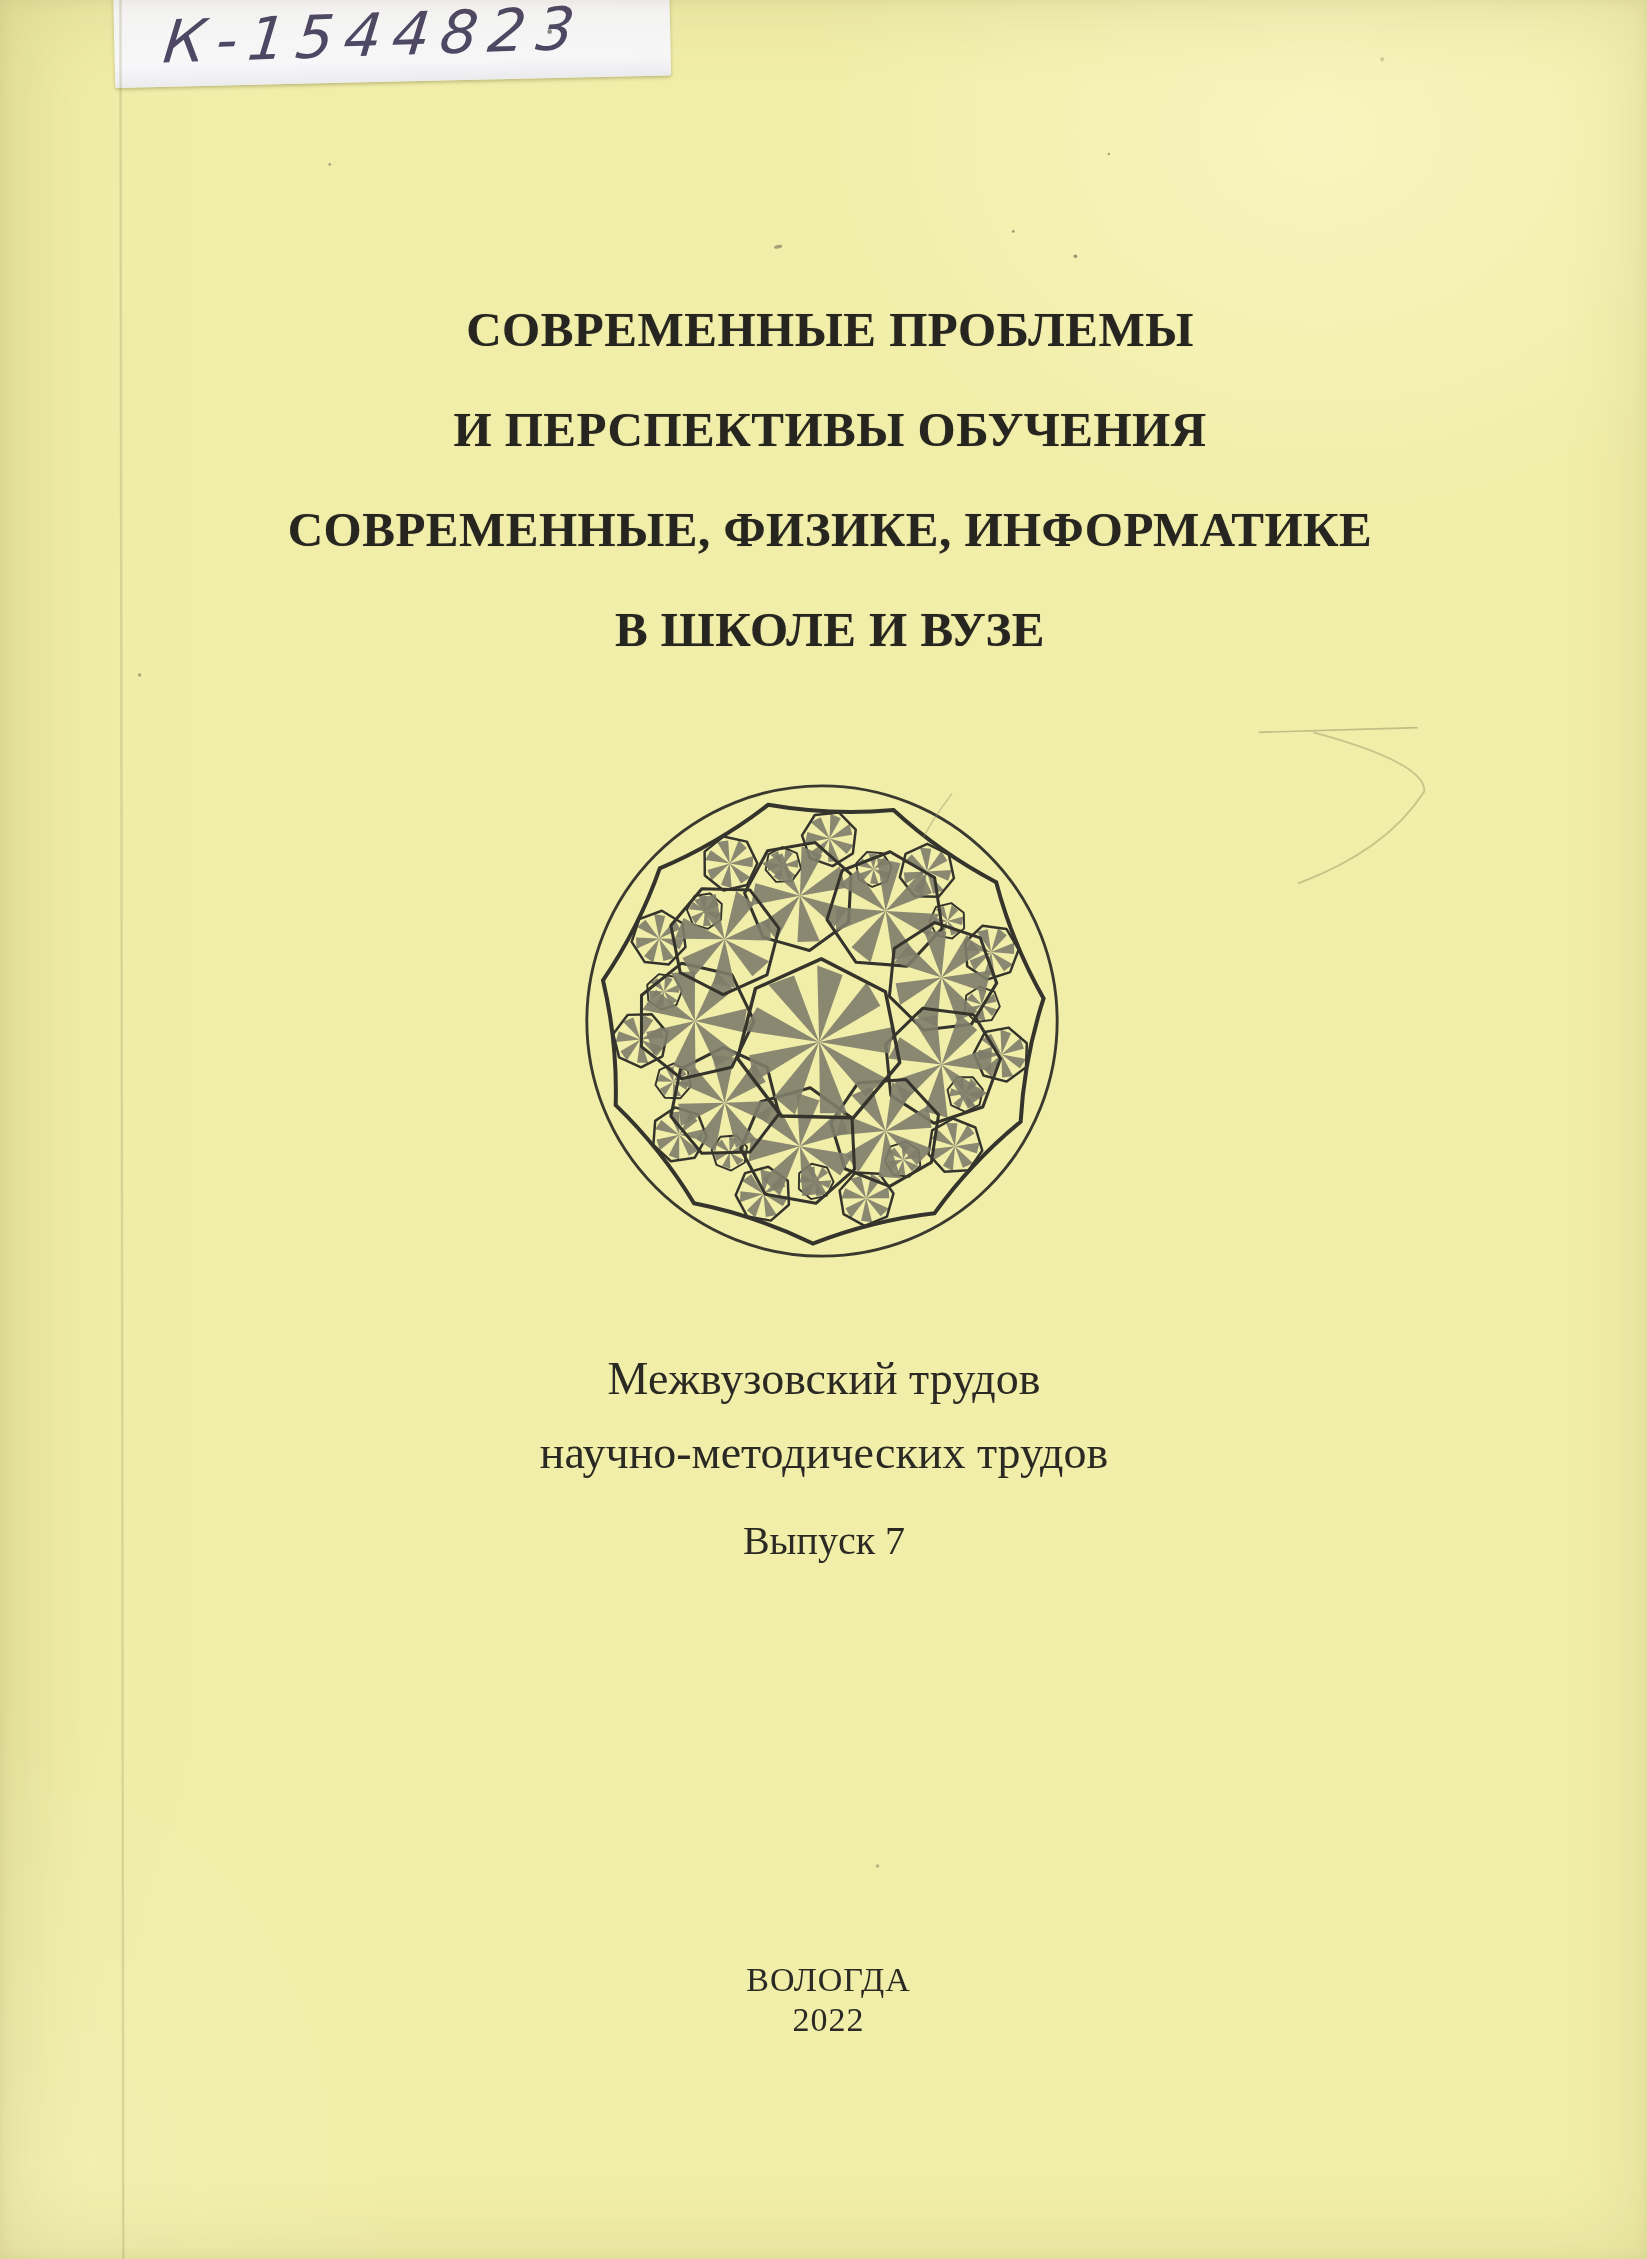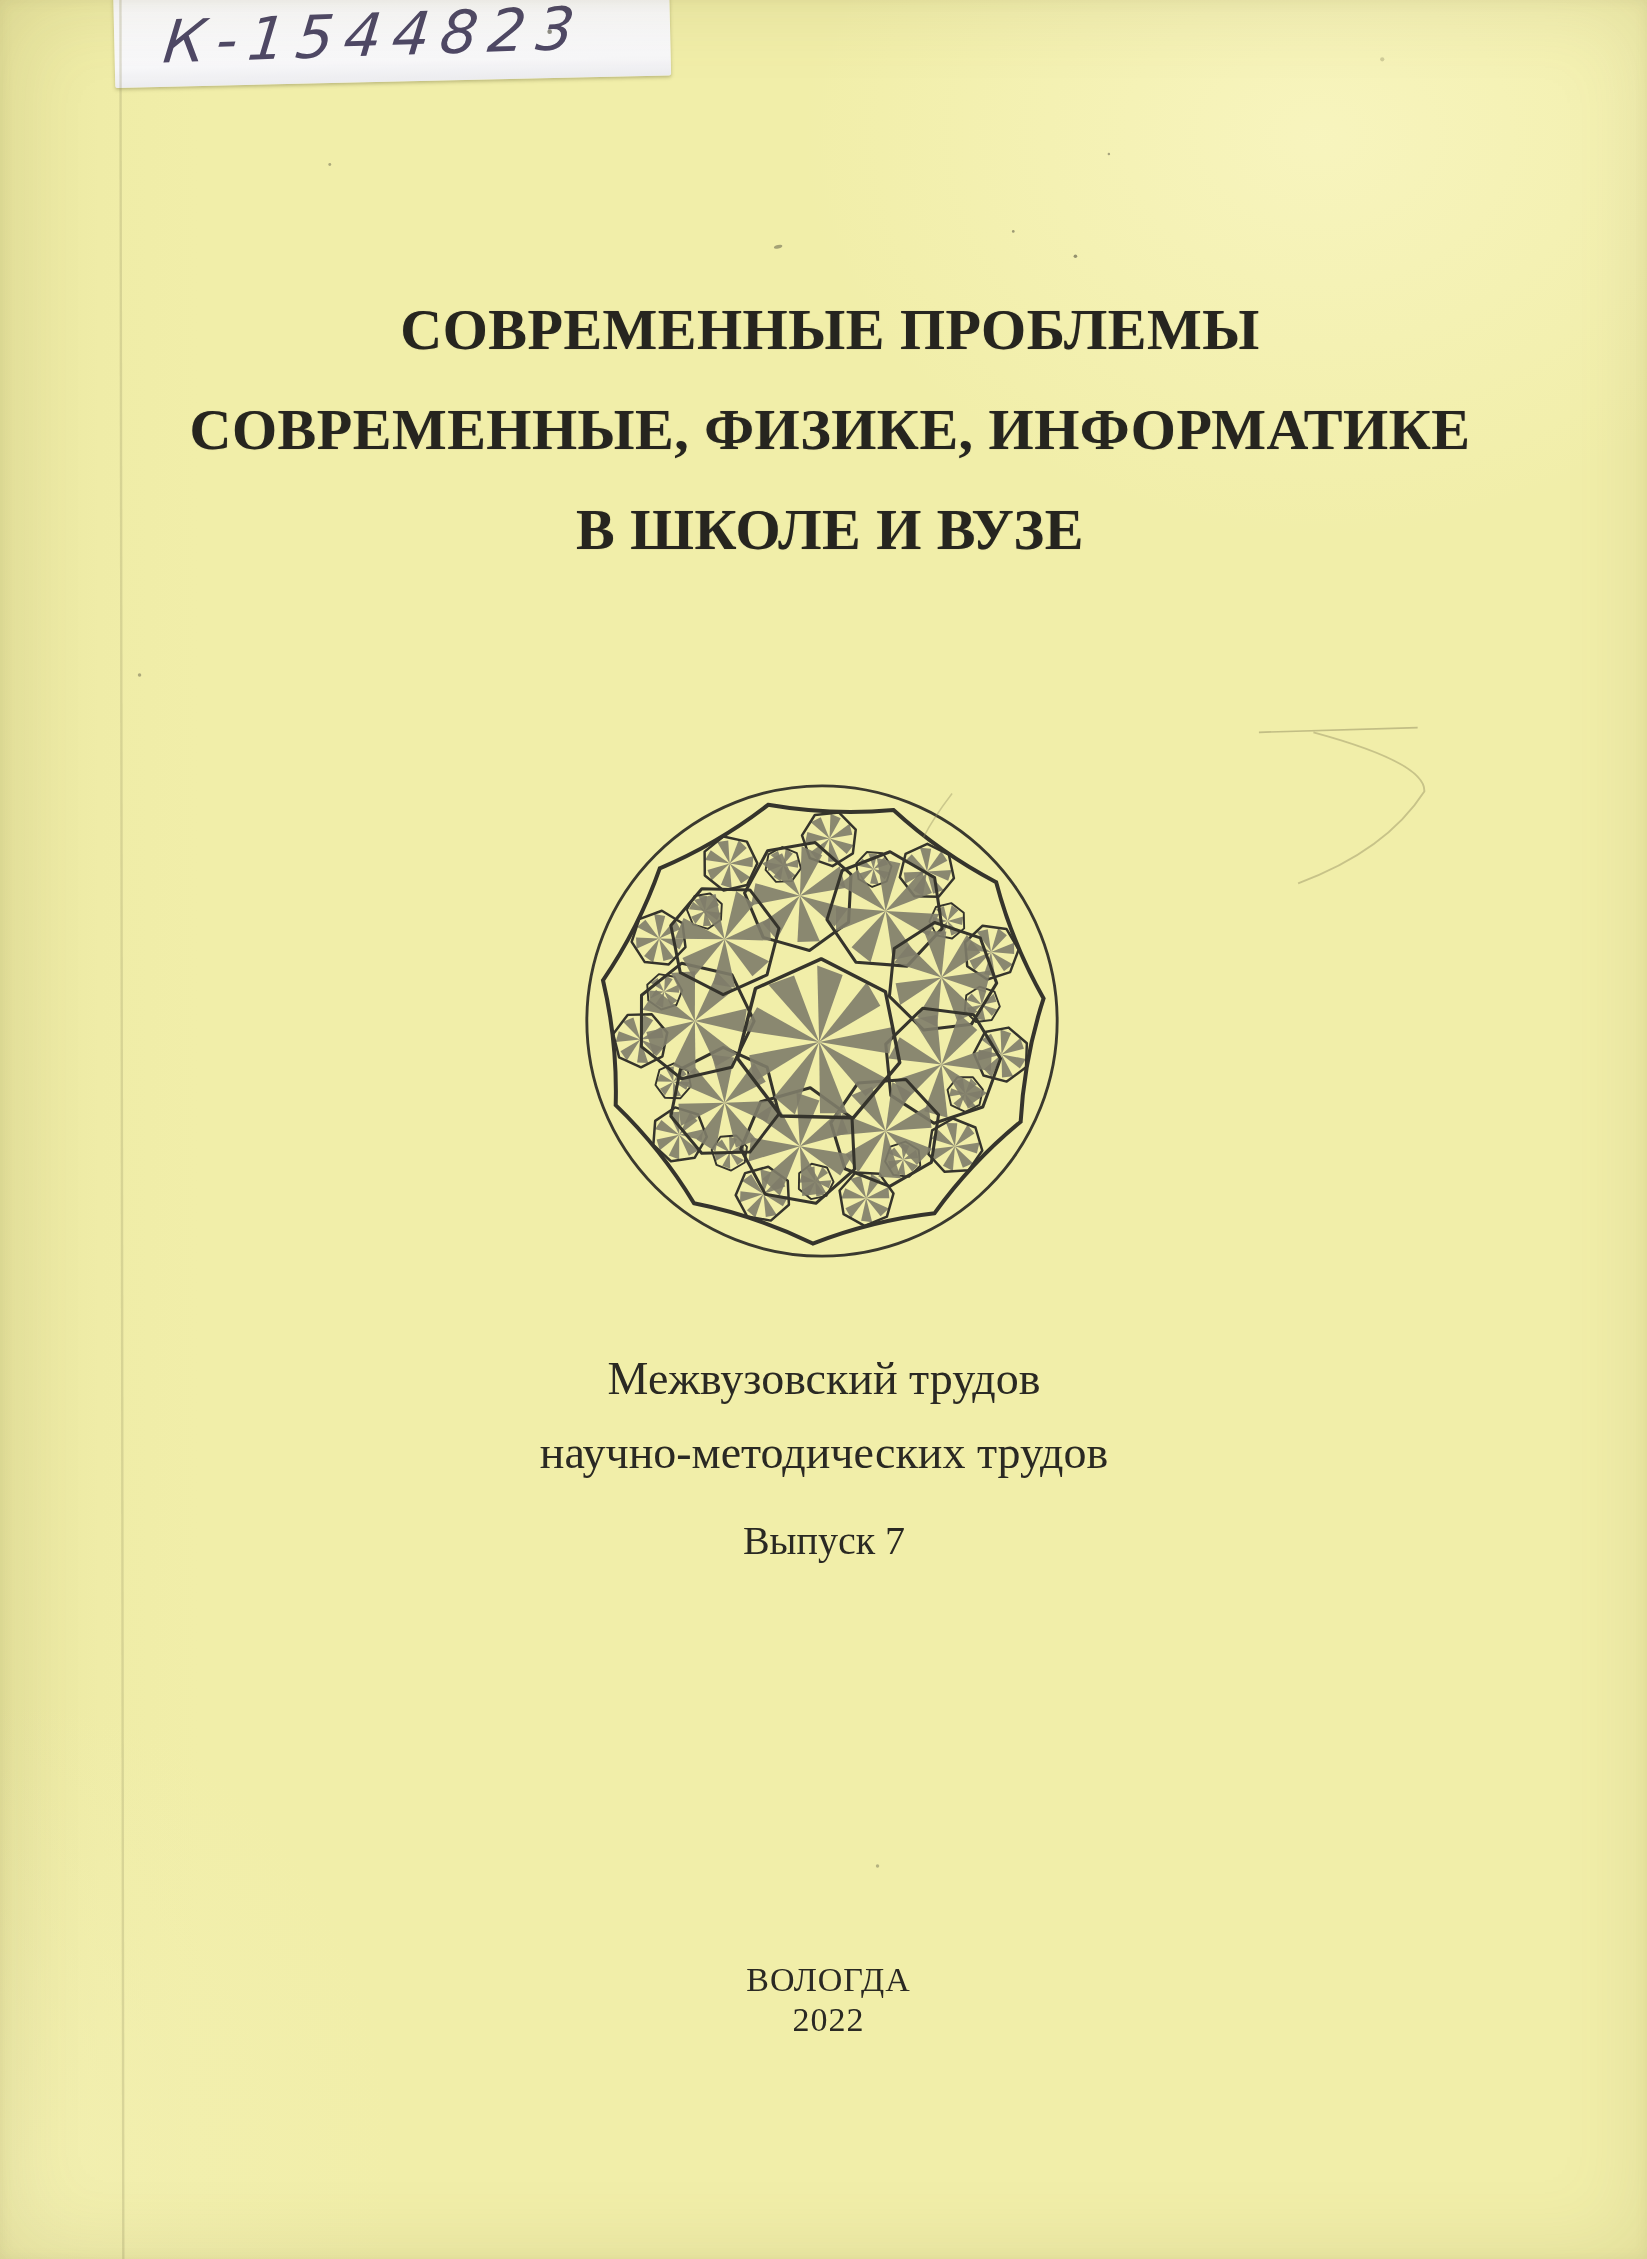--- a/index.html
+++ b/index.html
@@ -32,21 +32,21 @@
     font-size:59px;line-height:107px;
     letter-spacing:10.5px;
     color:#4e4866;
     margin-left:50px;
     transform:skewX(-8deg) rotate(-0.6deg);
     white-space:nowrap;
   }
   .title{
     position:absolute;left:12px;right:0;top:280px;
     text-align:center;
-    font-weight:700;font-size:58px;line-height:100px;
+    font-weight:700;font-size:49px;line-height:100px;
     letter-spacing:0.5px;
     color:#26251f;
     text-shadow:0 0 1px rgba(38,37,31,.35);
   }
   .emblem{position:absolute;left:583px;top:782px;width:478px;height:478px;}
   .subtitle{
     position:absolute;left:0;right:0;top:1342px;
     text-align:center;font-size:46px;line-height:74px;font-weight:400;color:#2a2923;
   }
   .issue{
@@ -65,20 +65,21 @@
 <body>
 
 <div class="scan">
 
   <div class="sticker">
     <span class="sticker-text">К-1544823</span>
   </div>
 
   <div class="title">
     <div>СОВРЕМЕННЫЕ ПРОБЛЕМЫ</div>
+    <div>И ПЕРСПЕКТИВЫ ОБУЧЕНИЯ</div>
     <div>СОВРЕМЕННЫЕ, ФИЗИКЕ, ИНФОРМАТИКЕ</div>
     <div>В ШКОЛЕ И ВУЗЕ</div>
   </div>
 
   <svg id="emblem" class="emblem" viewBox="0 0 500 500">
       <path d="M209.35712153925581,86.9903179856326 L212.0,70.2 L219.5,74.9 Z" fill="#7e7c69" fill-opacity="0.9"></path>
       <path d="M209.35712153925581,86.9903179856326 L225.2,80.9 L224.9,89.8 Z" fill="#7e7c69" fill-opacity="0.9"></path>
       <path d="M209.35712153925581,86.9903179856326 L222.6,97.7 L214.7,101.9 Z" fill="#7e7c69" fill-opacity="0.9"></path>
       <path d="M209.35712153925581,86.9903179856326 L206.7,103.8 L199.2,99.1 Z" fill="#7e7c69" fill-opacity="0.9"></path>
       <path d="M209.35712153925581,86.9903179856326 L193.5,93.1 L193.8,84.2 Z" fill="#7e7c69" fill-opacity="0.9"></path>

